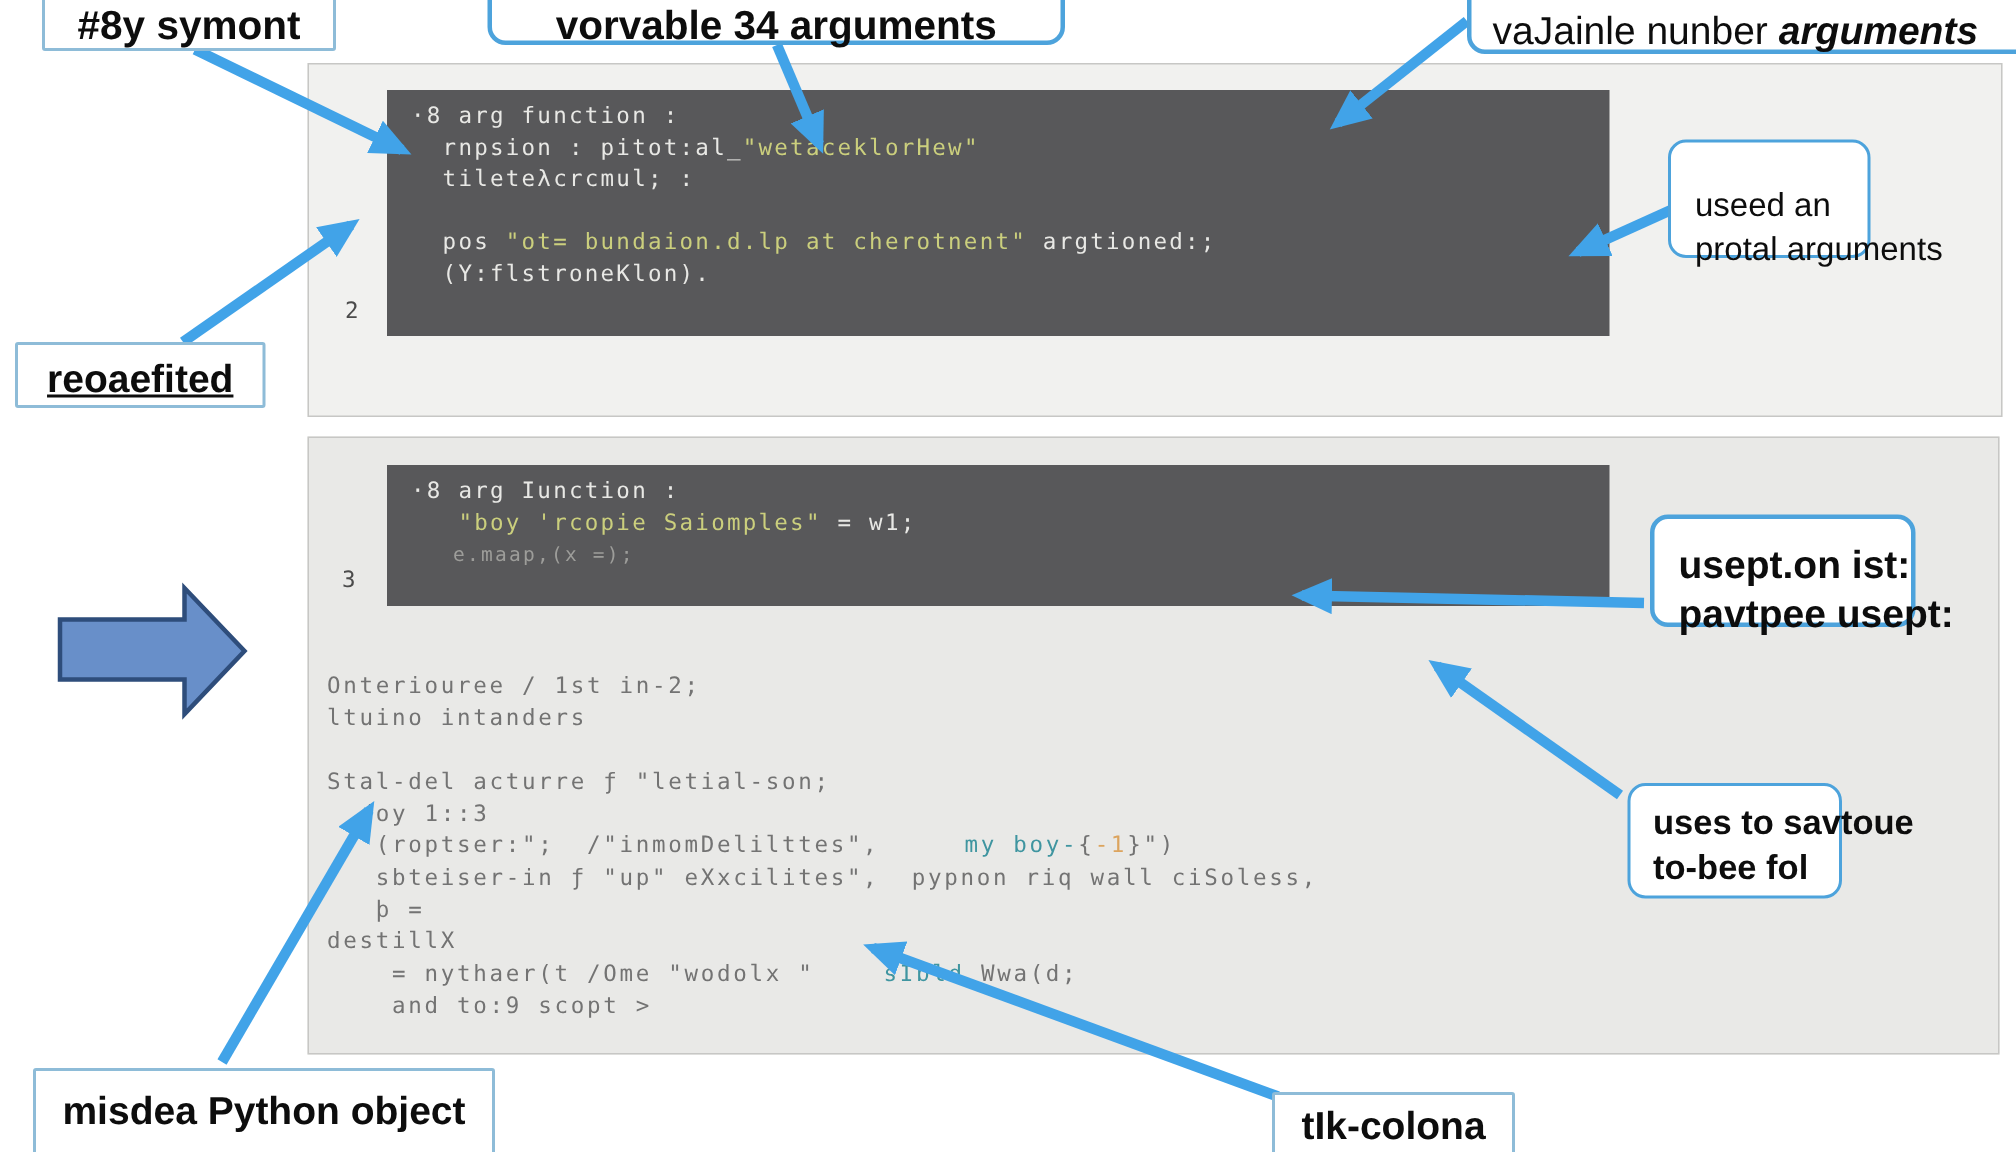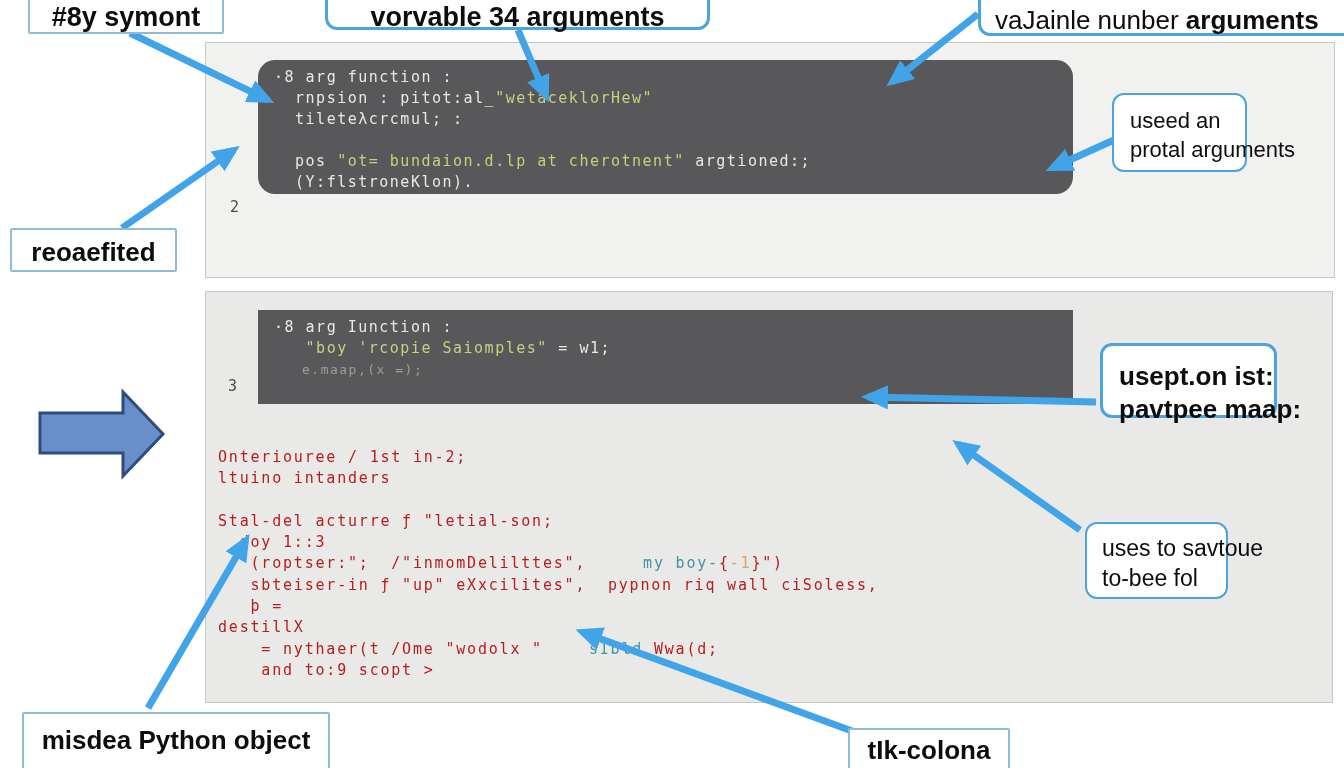--- a/index.html
+++ b/index.html
@@ -6,63 +6,63 @@
   #stage{position:relative;width:1344px;height:768px;overflow:hidden;background:#ffffff;
          font-family:"Liberation Sans", sans-serif;}
 
   .panel{position:absolute;background:#f1f1ef;border:1px solid #c7c7c5;box-sizing:border-box;}
   #panel-1{left:205px;top:42px;width:1130px;height:236px;}
   #panel-2{left:205px;top:291px;width:1128px;height:412px;background:#e9e9e7;}
 
   .codeblock{position:absolute;background:#58585a;box-sizing:border-box;
              font-family:"DejaVu Sans Mono", monospace;font-size:15px;line-height:21px;
              letter-spacing:1.5px;padding:7px 8px 4px 16px;}
-  #code-block-1{left:258px;top:60px;width:815px;height:134px;border-radius:17px;}
+  #code-block-1{left:258px;top:60px;width:815px;height:164px;}
   #code-block-2{left:258px;top:310px;width:815px;height:94px;}
   .code-line{white-space:pre;height:21px;}
   .seg-plain{color:#e8e8e5;}
   .seg-str{color:#cbcf7d;}
   .seg-dim{color:#9d9d9a;font-size:13px;}
   .seg-teal{color:#3f95a0;padding-left:46px;}
   .seg-orange{color:#dca45e;}
-  .seg-body{color:#b91c1c;}
+  .seg-body{color:#737373;}
 
   #body-code{position:absolute;left:218px;top:447px;width:900px;
              font-family:"DejaVu Sans Mono", monospace;font-size:15px;line-height:21.3px;
              letter-spacing:1.8px;}
   #body-code .code-line{height:21.3px;}
 
   .linenum{position:absolute;color:#4b4b4b;font-family:"DejaVu Sans Mono", monospace;
            font-size:15px;}
   #line-number-2{left:230px;top:198px;}
   #line-number-3{left:228px;top:377px;}
 
   .callout{position:absolute;background:#ffffff;box-sizing:border-box;color:#0d0d0d;
            text-align:center;}
   .callout.square{border:2px solid #8ebcd8;border-radius:2px;}
   .callout.round{border:3px solid #4da3dc;border-radius:12px;}
-  .bold{font-weight:bold;}
+  .bold{font-weight:bold;font-style:italic;}
 
   #callout-top-left{left:28px;top:-10px;width:196px;height:44px;font-size:27px;
                     font-weight:bold;line-height:50px;border-width:2px;}
   #callout-top-center{left:325px;top:-12px;width:385px;height:42px;font-size:27px;
                       font-weight:bold;line-height:52px;}
   #callout-top-right{left:978px;top:-14px;width:380px;height:50px;font-size:26px;
                      line-height:62px;text-align:left;padding-left:14px;white-space:nowrap;}
   #callout-right-upper{left:1112px;top:93px;width:135px;height:79px;font-size:22px;
-                       line-height:29px;text-align:left;padding:11px 0 0 16px;
+                       line-height:29px;text-align:left;padding:27px 0 0 16px;
                        white-space:nowrap;border-width:2px;overflow:visible;}
   #callout-left-mid{left:10px;top:228px;width:167px;height:44px;font-size:26px;
-                    font-weight:bold;line-height:44px;}
+                    font-weight:bold;line-height:44px;text-decoration:underline;}
   #callout-right-mid{left:1100px;top:343px;width:177px;height:75px;font-size:26px;
                      font-weight:bold;line-height:33px;text-align:left;
                      padding:14px 0 0 16px;white-space:nowrap;}
   #callout-right-lower{left:1085px;top:522px;width:143px;height:77px;font-size:23px;
                        line-height:30px;text-align:left;padding:9px 0 0 15px;
-                       white-space:nowrap;border-width:2px;overflow:visible;}
+                       white-space:nowrap;border-width:2px;overflow:visible;font-weight:bold;}
   #callout-bottom-left{left:22px;top:712px;width:308px;height:58px;font-size:26px;
                        font-weight:bold;line-height:52px;}
   #callout-bottom-right{left:848px;top:728px;width:162px;height:46px;font-size:26px;
                         font-weight:bold;line-height:40px;}
 
   #arrow-layer{position:absolute;left:0;top:0;pointer-events:none;}
 </style>
 </head>
 <body>
 
@@ -138,21 +138,21 @@
     <div>useed an</div>
     <div>protal arguments</div>
   </div>
 
   <div class="callout square" id="callout-left-mid">
     <span>reoaefited</span>
   </div>
 
   <div class="callout round" id="callout-right-mid">
     <div>usept.on ist:</div>
-    <div>pavtpee maap:</div>
+    <div>pavtpee usept:</div>
   </div>
 
   <div class="callout round" id="callout-right-lower">
     <div>uses to savtoue</div>
     <div>to-bee fol</div>
   </div>
 
   <div class="callout square" id="callout-bottom-left">
     <span>misdea Python object</span>
   </div>

